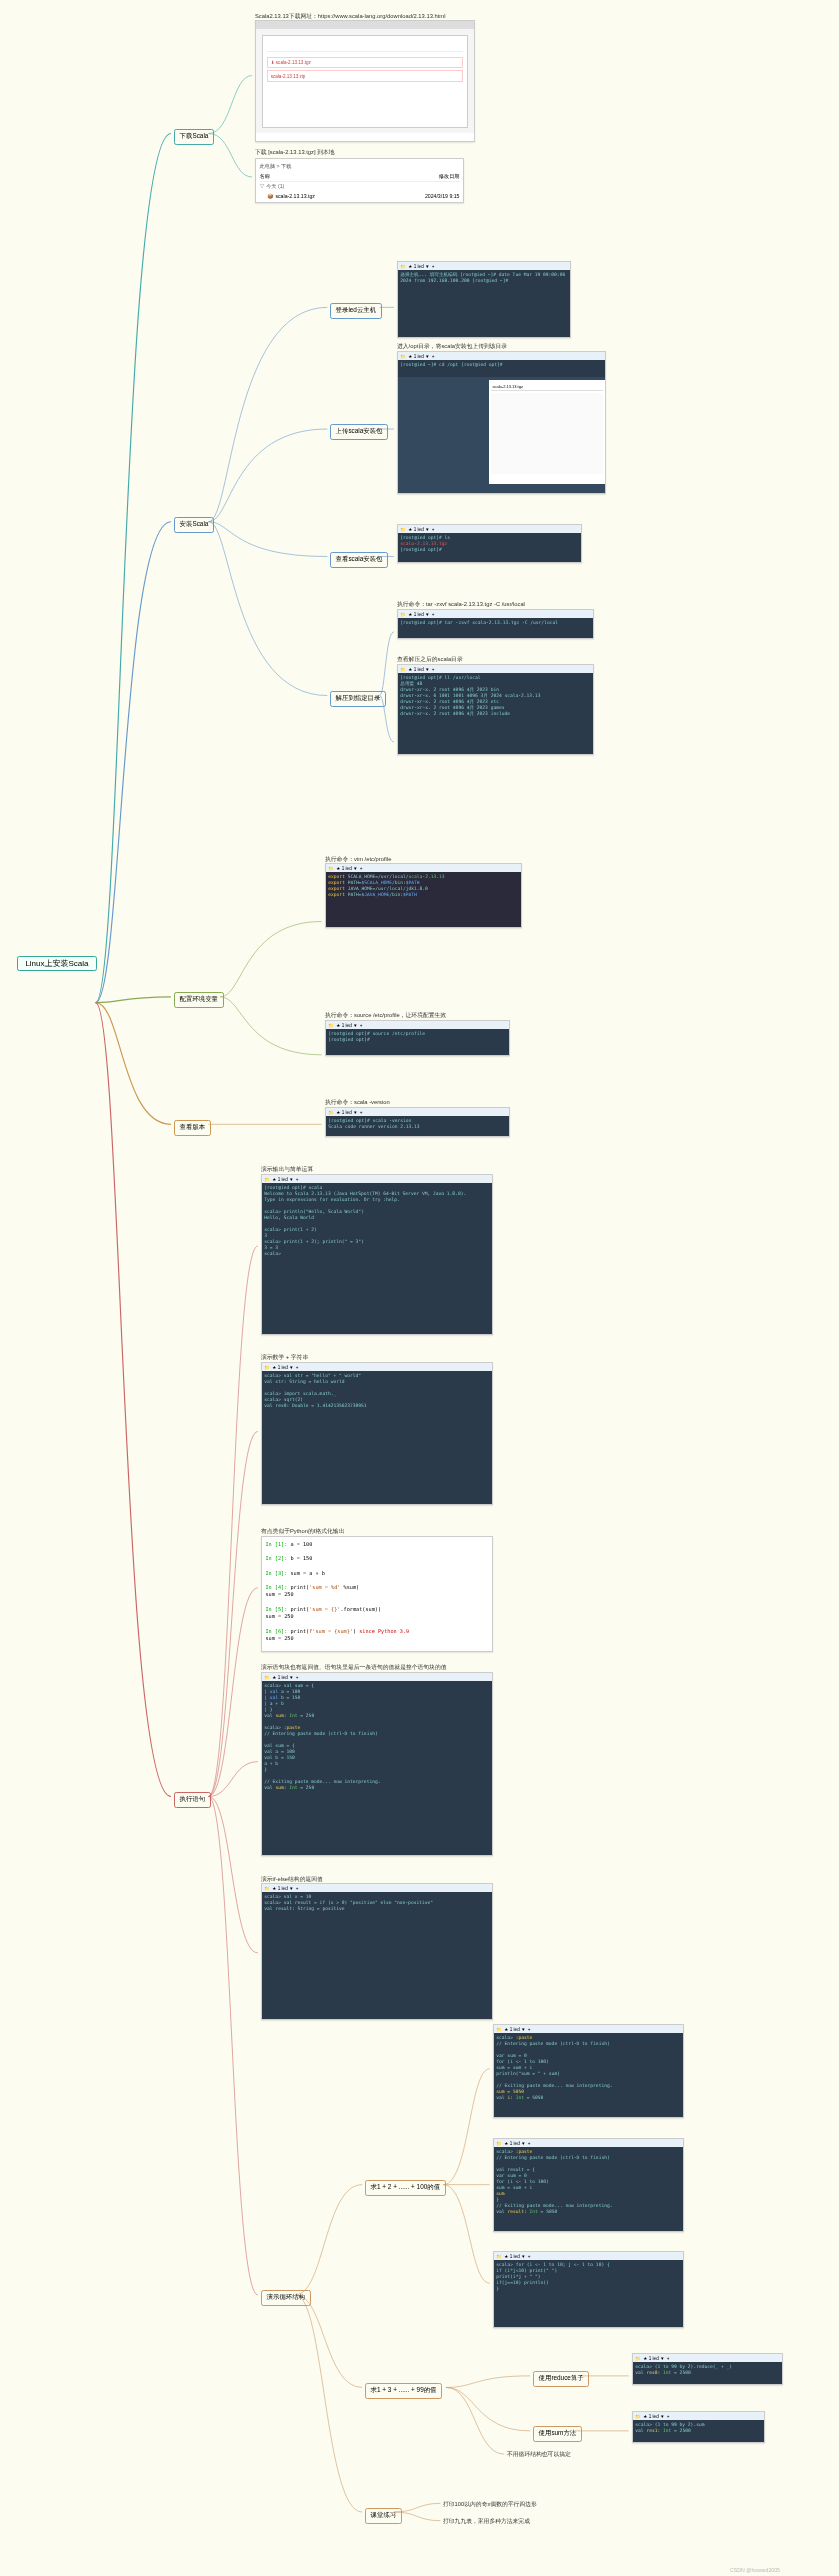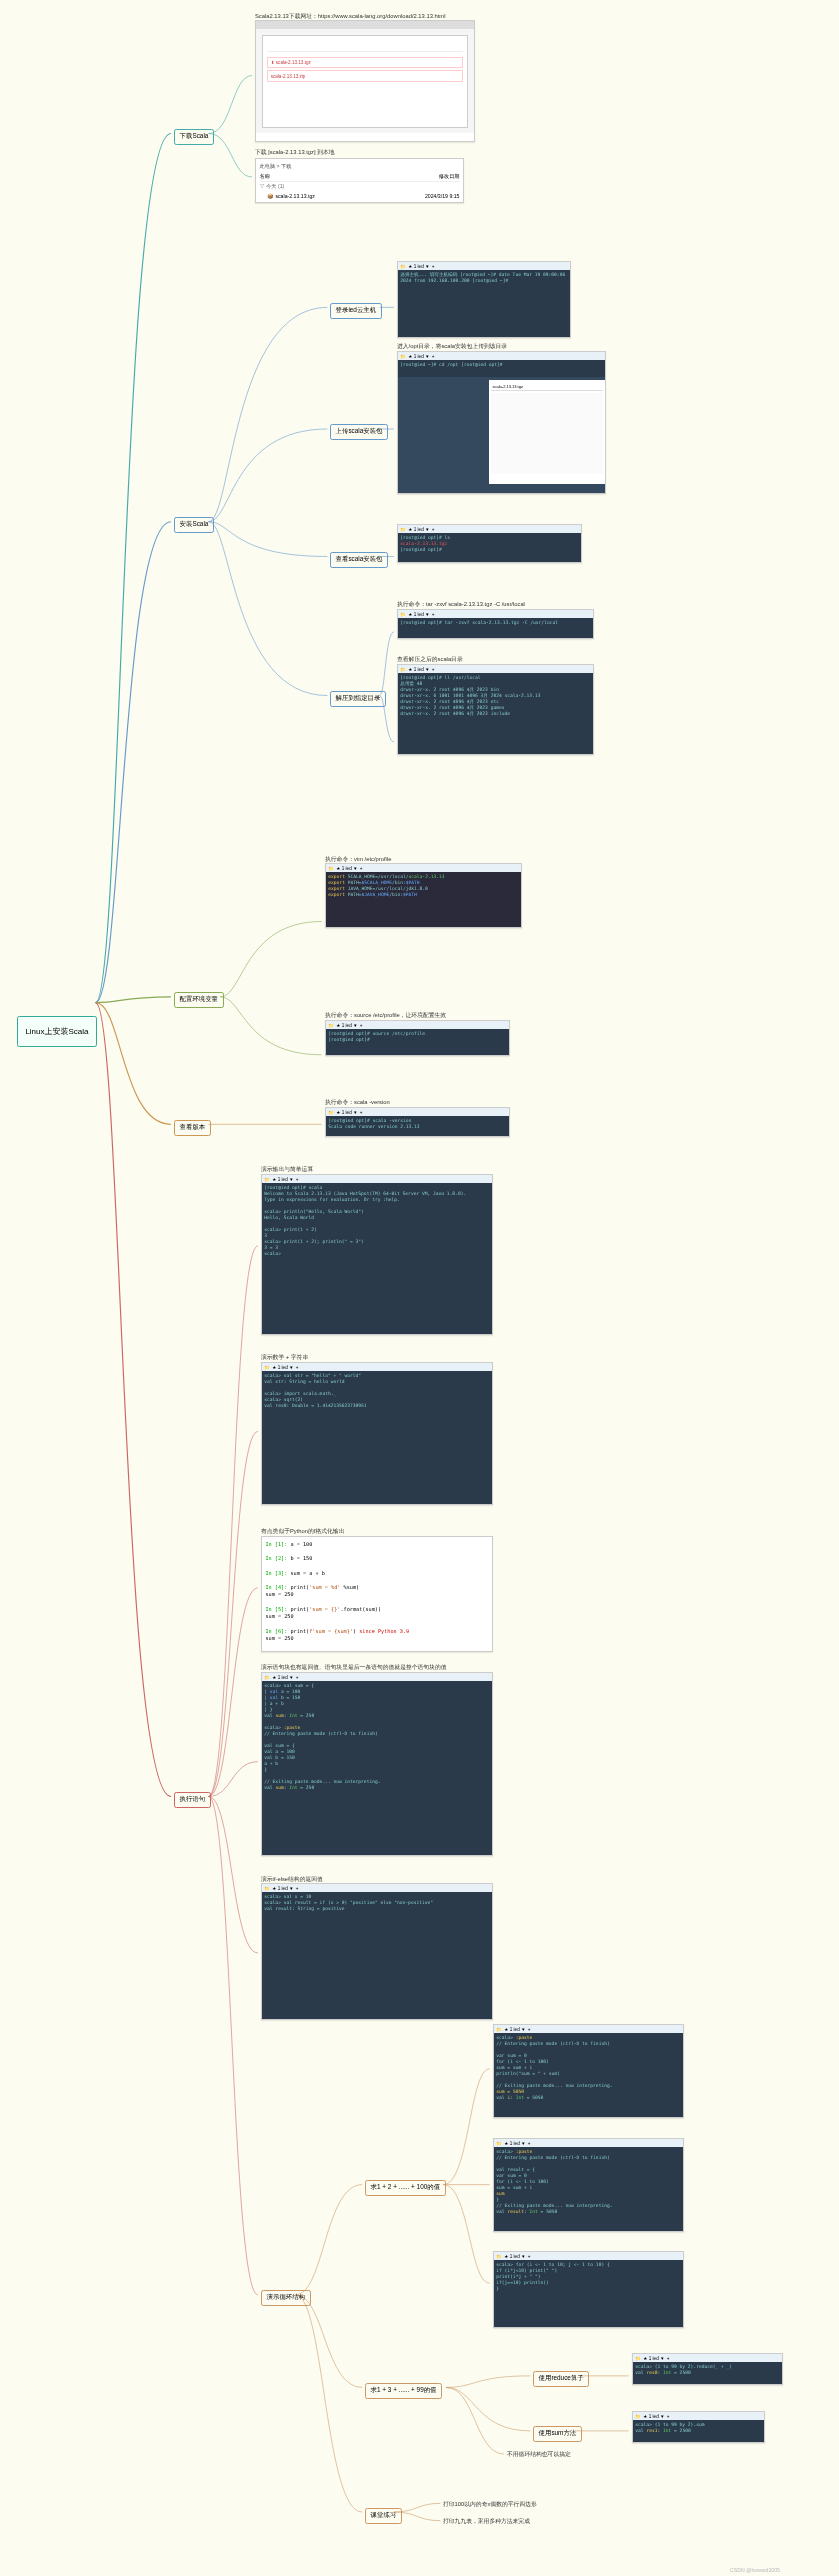--- a/index.html
+++ b/index.html
@@ -59,21 +59,21 @@
 <path d="M 765 3770 C 810 3770 810 3940 845 3940" stroke="#c96" fill="none"></path>
 <path d="M 770 4120 C 820 4120 820 4100 915 4100" stroke="#c96" fill="none"></path>
 <path d="M 770 4120 C 820 4120 820 4195 915 4195" stroke="#c96" fill="none"></path>
 <path d="M 770 4120 C 820 4120 820 4235 870 4235" stroke="#c96" fill="none"></path>
 <path d="M 680 4335 C 720 4335 720 4320 760 4320" stroke="#c96" fill="none"></path>
 <path d="M 680 4335 C 720 4335 720 4350 760 4350" stroke="#c96" fill="none"></path>
 <path d="M 1000 4100 L 1085 4100" stroke="#c96" fill="none"></path>
 <path d="M 990 4195 L 1085 4195" stroke="#c96" fill="none"></path>
 </svg>
 
-<div class="node" style="left:17.4px;top:1016px;border-color:#3a9;background:#f5fffa;font-size:8px;padding:9px 7px">Linux上安装Scala</div>
+<div class="node" style="left:17.4px;top:956px;border-color:#3a9;background:#f5fffa;font-size:8px;padding:1px 7px">Linux上安装Scala</div>
 
 <div class="node" style="left:174px;top:129px;border-color:#4aa">下载Scala</div>
 <div class="label" style="left:255px;top:11.6px">Scala2.13.13下载网址：https://www.scala-lang.org/download/2.13.13.html</div>
 <div class="screenshot" style="left:255px;top:20px;width:220px;height:122px">
 <div style="background:#ddd;height:8px"></div>
 <div style="padding:5.8px;background:#f5f5f5;height:104px">
 <div style="background:#fff;border:0.6px solid #ccc;height:93px;padding:4.6px">
 <div style="border-bottom:0.6px solid #eee;height:11.6px;margin-bottom:4.6px"></div>
 <div style="color:#c44;font-size:4.6px;border:0.6px solid #fcc;padding:2.3px;margin:2.3px 0">⬇ scala-2.13.13.tgz</div>
 <div style="color:#c44;font-size:4.6px;border:0.6px solid #fcc;padding:2.3px;margin:2.3px 0">scala-2.13.13.zip</div>

